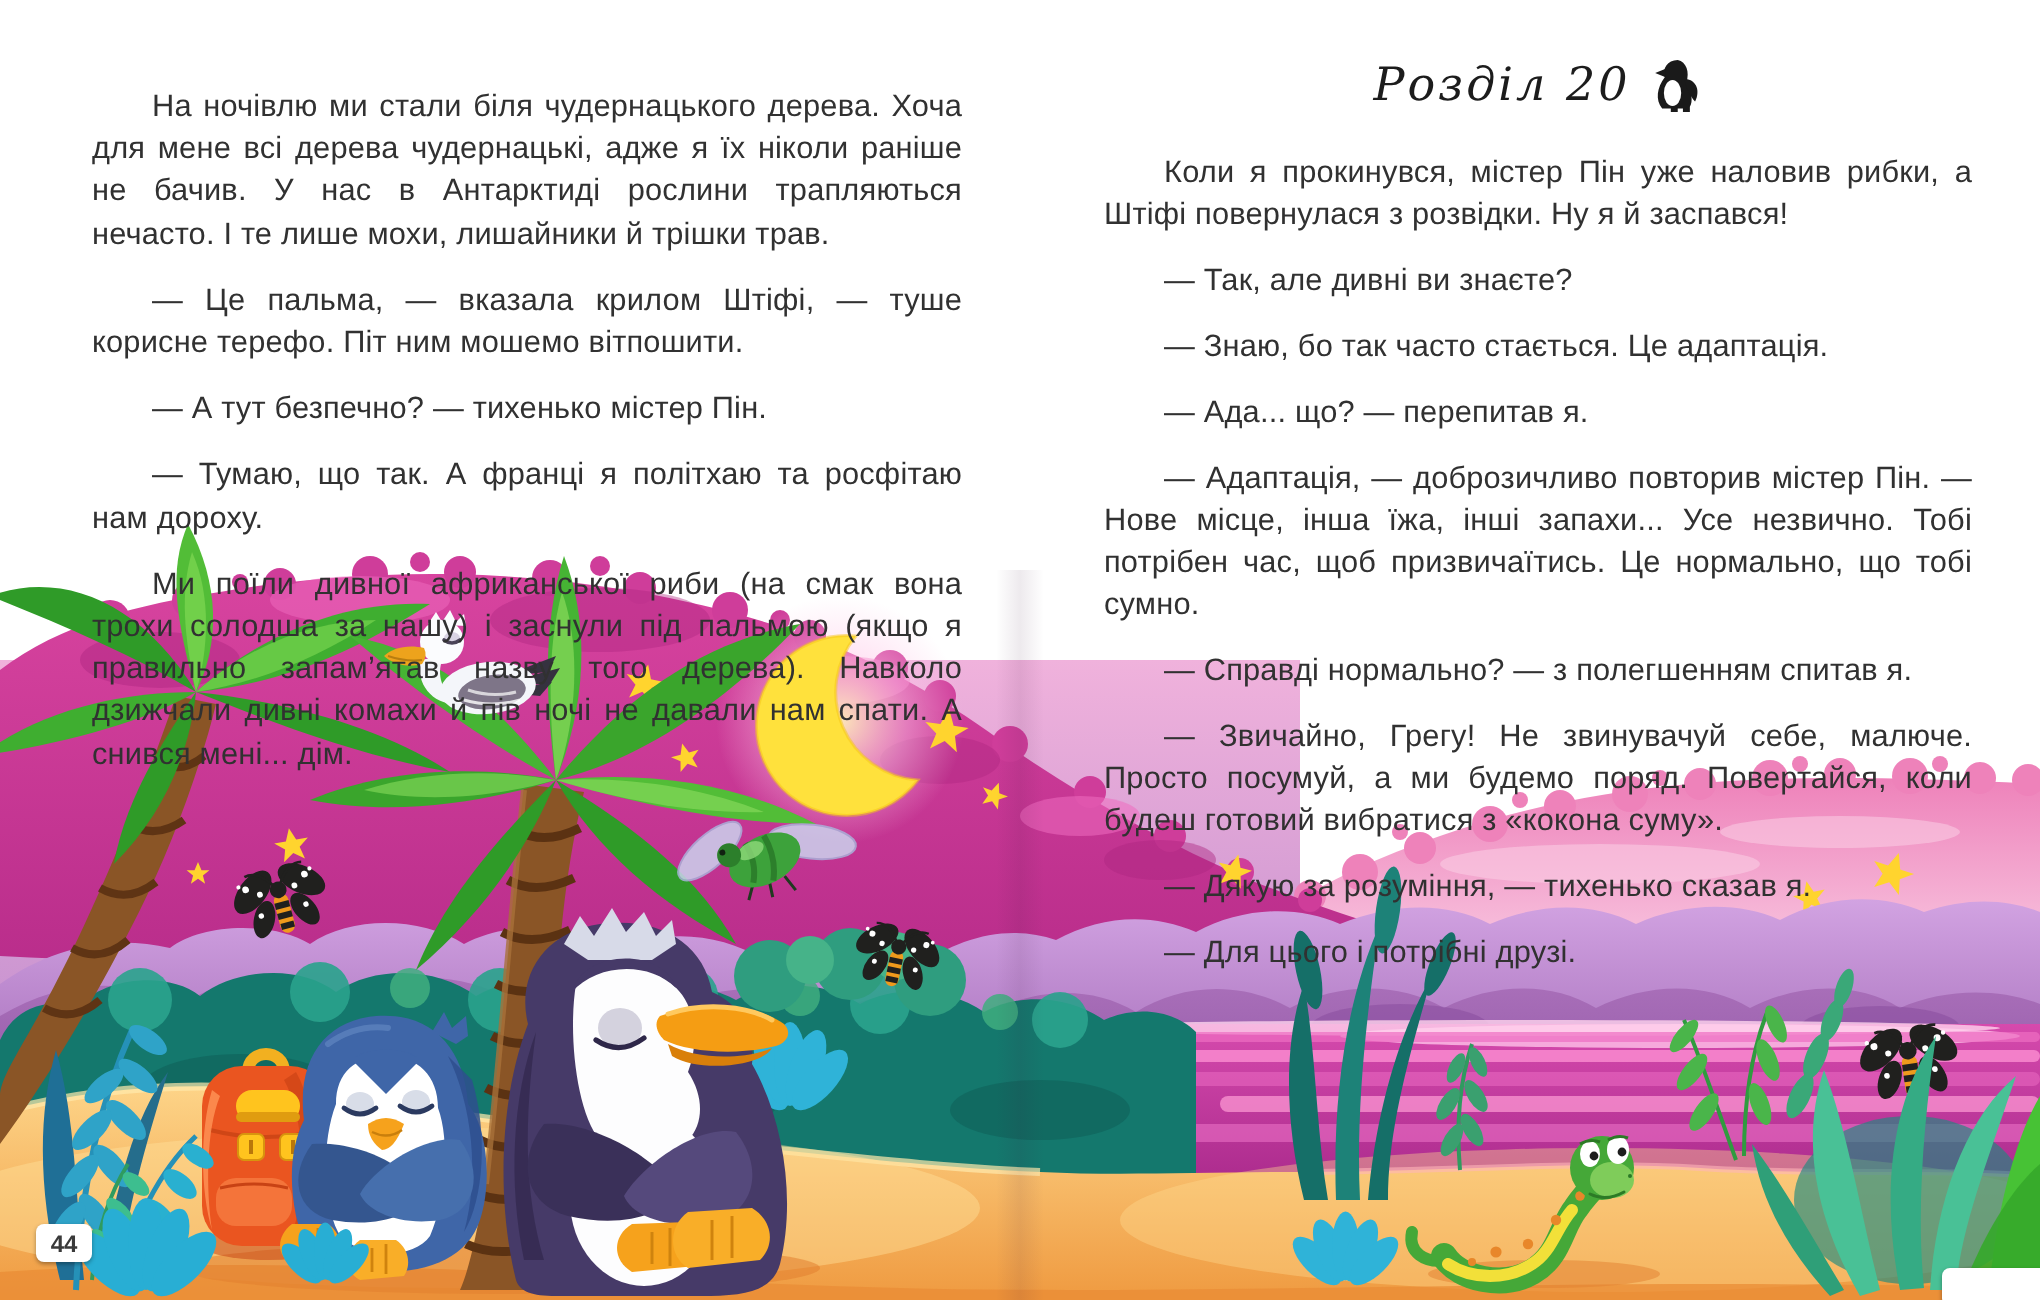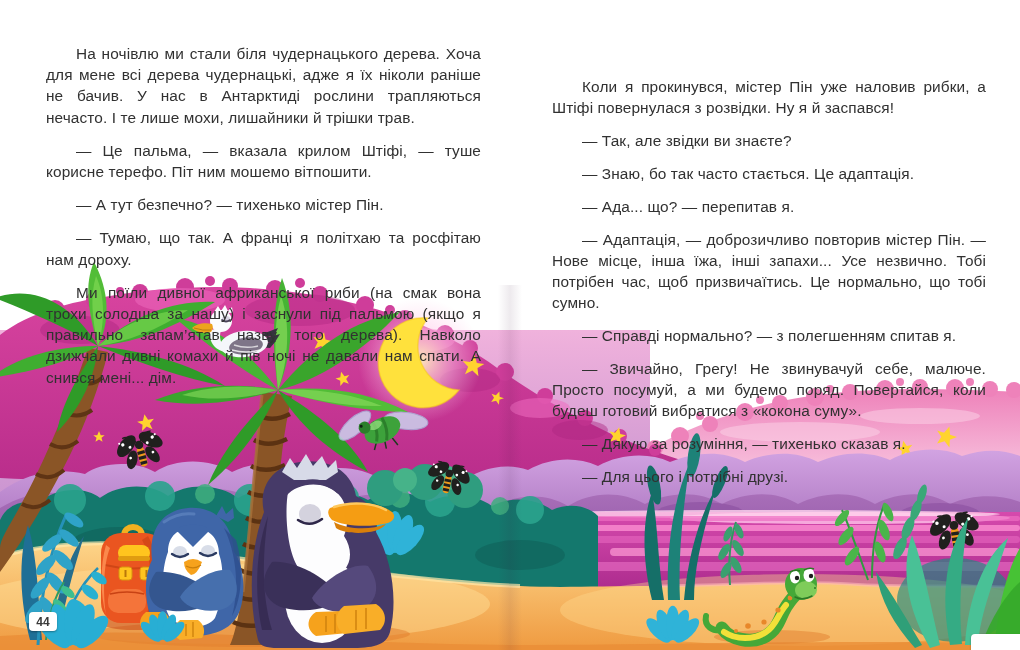--- a/index.html
+++ b/index.html
@@ -12,21 +12,21 @@
   .text-col p{margin:12px;text-indent:30px;}
   .text-left{left:34px;top:31px;width:459px;}
   .text-right{left:540px;top:64px;width:458px;line-height:21px;}
   .heading-row{position:absolute;left:540px;top:24px;width:458px;height:38px;
                display:flex;align-items:center;justify-content:center;gap:10px;}
   .heading-label{font-family:"DejaVu Serif","Liberation Serif",serif;font-style:italic;
                  font-size:23px;letter-spacing:1.5px;color:#1c1c1c;}
   .pagenum{position:absolute;width:28px;height:19px;background:#ffffff;border-radius:4px;
            box-shadow:0 1px 2px rgba(0,0,0,.35);display:flex;align-items:center;justify-content:center;
            font-weight:bold;font-size:12px;color:#3a3a3a;}
-  .pagenum.pn-left{left:18px;top:612px;margin-left:11px;}
+  .pagenum.pn-left{left:18px;top:612px;}
   .pagenum.pn-right{left:971px;top:634px;padding-left:44px;}
 </style>
 </head>
 <body>
 
 <div class="spread">
 
   <svg class="illustration" viewBox="0 0 1020 650" xmlns="http://www.w3.org/2000/svg">
     <defs>
       <linearGradient id="gGap" x1="0" y1="0" x2="0" y2="1">
@@ -485,24 +485,33 @@
   </svg>
 
   <div class="text-col text-left">
     <p>На ночівлю ми стали біля чудернацького дерева. Хоча для мене всі дерева чудернацькі, адже я їх ніколи раніше не бачив. У нас в Антарктиді рослини трапляються нечасто. І те лише мохи, лишайники й трішки трав.</p>
     <p>— Це пальма, — вказала крилом Штіфі, — туше корисне терефо. Піт ним мошемо вітпошити.</p>
     <p>— А тут безпечно? — тихенько містер Пін.</p>
     <p>— Тумаю, що так. А франці я політхаю та росфітаю нам дороху.</p>
     <p>Ми поїли дивної африканської риби (на смак вона трохи солодша за нашу) і заснули під пальмою (якщо я правильно запам’ятав назву того дерева). Навколо дзижчали дивні комахи й пів ночі не давали нам спати. А снився мені... дім.</p>
   </div>
 
+  <div class="heading-row">
+    <span class="heading-label">Розділ 20</span>
+    <svg width="26" height="30" viewBox="0 0 30 34">
+      <path d="M16,2 C10,2 7,7 8.5,12 C4,18 3,25 7,30 L12,30 L12,32 L16,32 L16,30 L19,30 L19,32 L23,32 L23,29 C25,26 24,20 21,15 C23,9 21,3 16,2 Z" fill="#1a1a1a"></path>
+      <ellipse cx="13" cy="21" rx="5" ry="7.5" fill="#ffffff"></ellipse>
+      <path d="M9,7 L3,9.5 L9,12 Z" fill="#1a1a1a"></path>
+      <path d="M21,13 C27,14 29,20 26,26 C23,23 21,18 20,14 Z" fill="#1a1a1a"></path>
+    </svg>
+  </div>
 
   <div class="text-col text-right">
     <p>Коли я прокинувся, містер Пін уже наловив рибки, а Штіфі повернулася з розвідки. Ну я й заспався!</p>
-    <p>— Так, але звідки ви знаєте?</p>
+    <p>— Так, але дивні ви знаєте?</p>
     <p>— Знаю, бо так часто стається. Це адаптація.</p>
     <p>— Ада... що? — перепитав я.</p>
     <p>— Адаптація, — доброзичливо повторив містер Пін. — Нове місце, інша їжа, інші запахи... Усе незвично. Тобі потрібен час, щоб призвичаїтись. Це нормально, що тобі сумно.</p>
     <p>— Справді нормально? — з полегшенням спитав я.</p>
     <p>— Звичайно, Грегу! Не звинувачуй себе, малюче. Просто посумуй, а ми будемо поряд. Повертайся, коли будеш готовий вибратися з «кокона суму».</p>
     <p>— Дякую за розуміння, — тихенько сказав я.</p>
     <p>— Для цього і потрібні друзі.</p>
   </div>
 
   <div class="pagenum pn-left">44</div>

